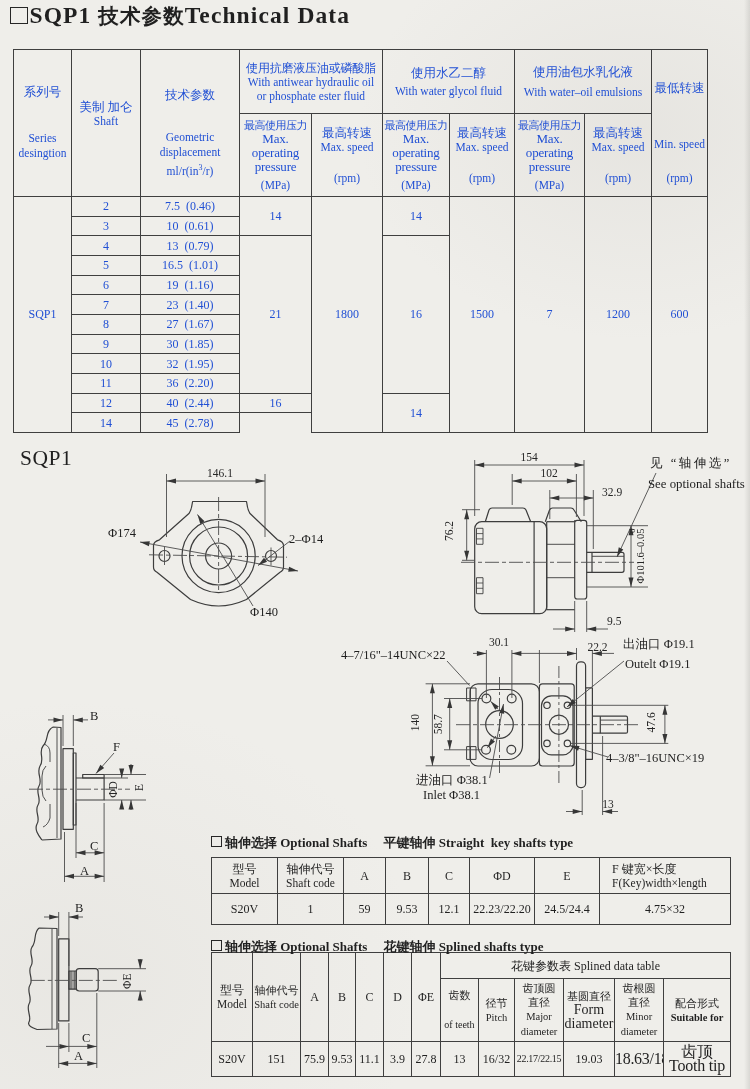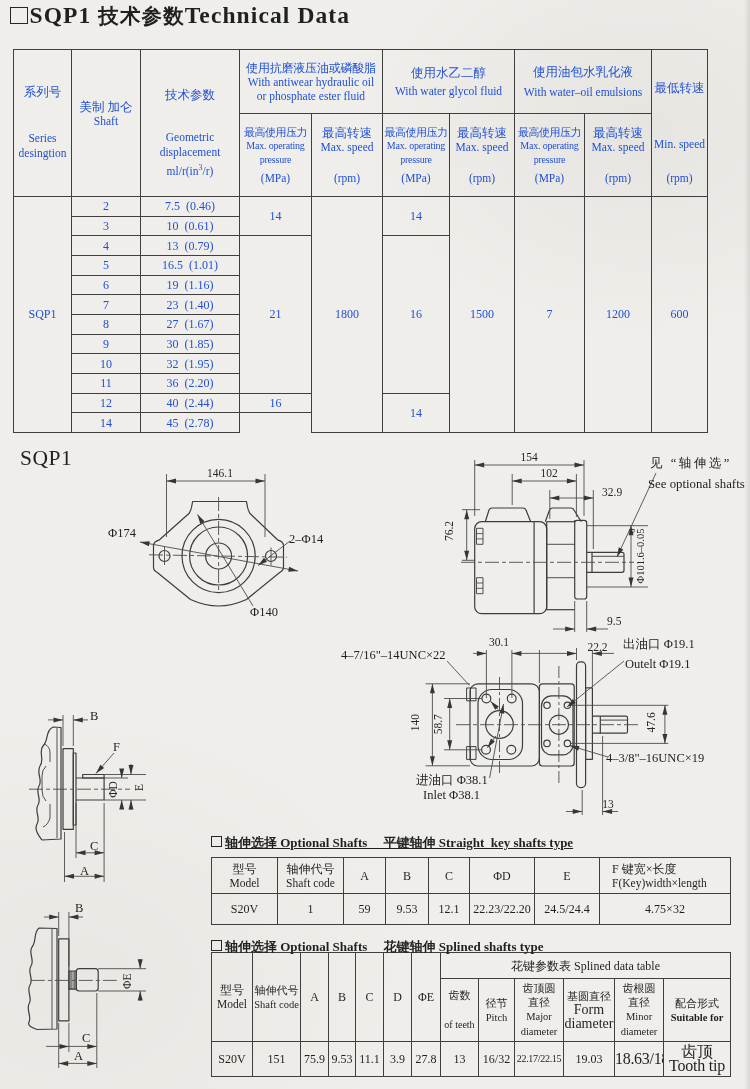--- a/index.html
+++ b/index.html
@@ -13,21 +13,21 @@
          radial-gradient(ellipse 500px 400px at 10% 90%, rgba(195,192,186,.15), transparent 70%),
          linear-gradient(to left, rgba(150,148,144,.25), rgba(150,148,144,0) 6px);}
   .title{position:absolute;left:10px;top:2px;font-size:23.5px;letter-spacing:1.1px;white-space:nowrap;z-index:3;font-weight:bold;}
   .sq{display:inline-block;width:15.5px;height:15.5px;border:1.5px solid #222;vertical-align:-1px;margin-right:2px;}
   .sqs{display:inline-block;width:9px;height:9px;border:1.3px solid #222;vertical-align:0px;margin-right:3px;}
   table{border-collapse:collapse;table-layout:fixed;position:absolute;z-index:2;}
   td{border:1px solid #3c3c3c;text-align:center;vertical-align:middle;padding:0;
      font-size:12px;line-height:14px;overflow:hidden;}
   .cn{font-size:12.5px;}
   .cnp{font-size:11px;letter-spacing:-.5px;}
-  .enp{font-size:10px;letter-spacing:-.2px;}
+  .enp{font-size:13px;letter-spacing:-.2px;}
   .en{font-size:11.5px;}
   #maintab{left:13px;top:49px;width:694px;}
   #maintab td{color:#1d4ed8;}
   .sqp1{position:absolute;left:20px;top:446px;font-size:21.5px;letter-spacing:.5px;z-index:3;}
   .cap{position:absolute;font-size:13px;font-weight:bold;white-space:nowrap;z-index:3;}
   svg{position:absolute;left:0;top:0;z-index:1;}
   .dim{font-size:11.5px;fill:#222;font-family:"Liberation Serif",serif;}
   .dimc{font-size:12.5px;fill:#1a1a1a;font-family:"Liberation Serif",serif;}
 </style>
 </head>
@@ -171,21 +171,21 @@
         </tr>
 <tr style="height:19.67px">
           <td>14</td>
           <td>45&nbsp;&nbsp;(2.78)</td>
         </tr>
 </tbody>
     </table>
 
 <div class="sqp1">SQP1</div>
 
-<div class="cap" style="left:211px;top:834px;text-decoration:underline;"><span class="sqs"></span>轴伸选择 Optional Shafts&nbsp;&nbsp;&nbsp;&nbsp;&nbsp;平键轴伸 Straight&nbsp; key shafts type</div>
+<div class="cap" style="left:211px;top:834px;"><span class="sqs"></span>轴伸选择 Optional Shafts&nbsp;&nbsp;&nbsp;&nbsp;&nbsp;平键轴伸 Straight&nbsp; key shafts type</div>
 <table id="tab2" style="left:211px;top:857px;width:519px;">
 <colgroup>
         <col style="width:66px">
         <col style="width:66px">
         <col style="width:42px">
         <col style="width:43px">
         <col style="width:41px">
         <col style="width:65px">
         <col style="width:65px">
         <col style="width:131px">

